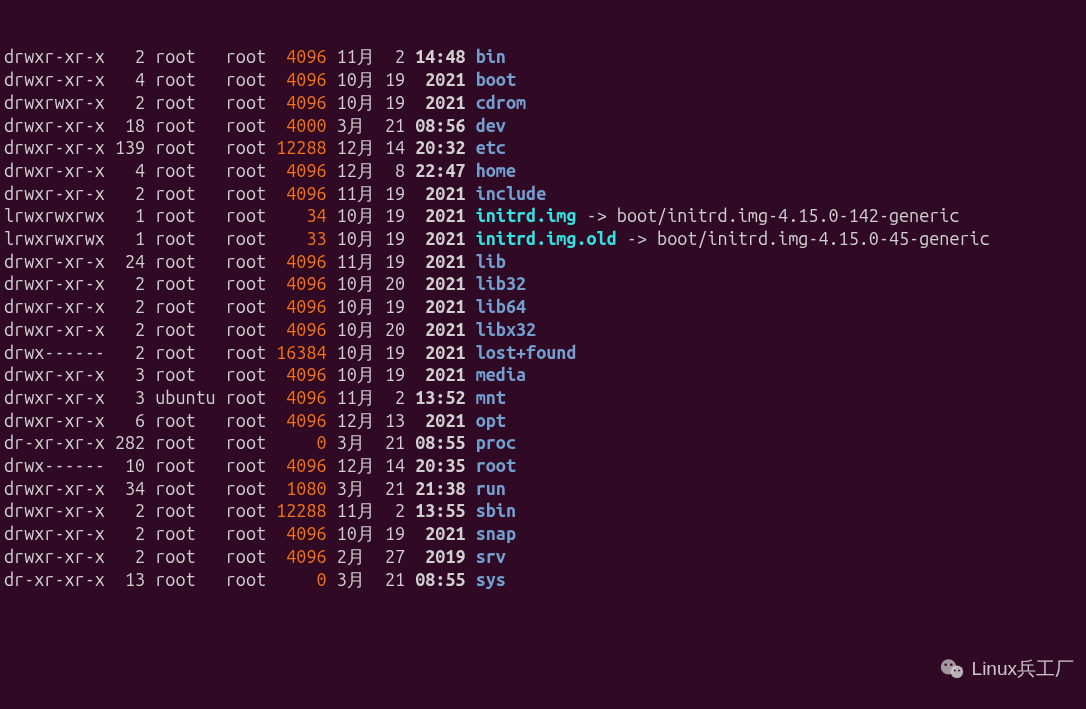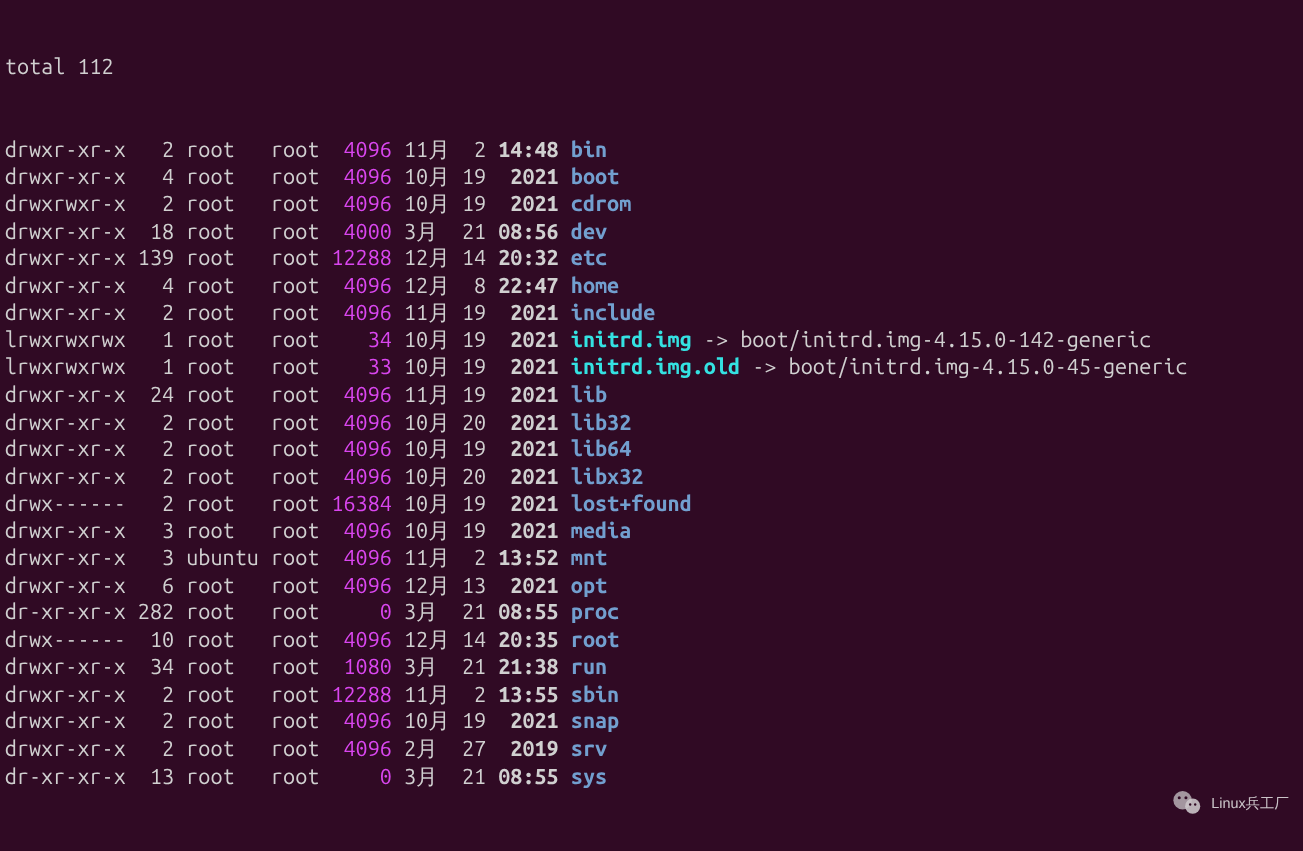--- a/index.html
+++ b/index.html
@@ -22,49 +22,48 @@
   .prompt-user { color: #8ae234; font-weight: bold; }
   .prompt-host { color: #8ae234; font-weight: bold; }
   .prompt-path { color: #729fcf; font-weight: bold; }
   .prompt-sep  { color: #d0d0d0; font-weight: bold;}
   .cmd { color: #ffffff; }
   .row span { white-space: pre; }
   .perm  { color: #d0d0d0; }
   .links { color: #d0d0d0; }
   .owner { color: #d0d0d0; }
   .group { color: #d0d0d0; }
-  .size  { color: #d946ef; }
+  .size  { color: #f97316; }
   .month { color: #d0d0d0; text-align: right; }
   .day   { color: #d0d0d0; }
   .time  { color: #d0d0d0; font-weight: bold; }
   .name-dir    { color: #729fcf; font-weight: bold; }
   .name-link   { color: #34e2e2; font-weight: bold; }
   .arrow  { color: #d0d0d0; }
   .target { color: #d0d0d0; }
   .total  { color: #d0d0d0; }
   .watermark {
     position: absolute;
     right: 12px;
     bottom: 26px;
     display: flex;
     align-items: center;
     gap: 6px;
     color: #e5e5e5;
     font-family: Arial, sans-serif;
-    font-size: 12px;
+    font-size: 19px;
     opacity: 0.85;
     pointer-events: none;
   }
   .watermark svg { width: 28px; height: 28px; }
 </style>
 </head>
 <body>
 
 <div class="terminal">
-  <div class="row total">total 112</div>
   <div id="listing"><div class="row"><span class="perm">drwxr-xr-x</span><span class="links">   2 </span><span class="owner">root   </span><span class="group">root </span><span class="size"> 4096 </span><span class="month">11月 </span><span class="day"> 2 </span><span class="time">14:48 </span><span class="name-dir">bin</span></div><div class="row"><span class="perm">drwxr-xr-x</span><span class="links">   4 </span><span class="owner">root   </span><span class="group">root </span><span class="size"> 4096 </span><span class="month">10月 </span><span class="day">19 </span><span class="time"> 2021 </span><span class="name-dir">boot</span></div><div class="row"><span class="perm">drwxrwxr-x</span><span class="links">   2 </span><span class="owner">root   </span><span class="group">root </span><span class="size"> 4096 </span><span class="month">10月 </span><span class="day">19 </span><span class="time"> 2021 </span><span class="name-dir">cdrom</span></div><div class="row"><span class="perm">drwxr-xr-x</span><span class="links">  18 </span><span class="owner">root   </span><span class="group">root </span><span class="size"> 4000 </span><span class="month">3月  </span><span class="day">21 </span><span class="time">08:56 </span><span class="name-dir">dev</span></div><div class="row"><span class="perm">drwxr-xr-x</span><span class="links"> 139 </span><span class="owner">root   </span><span class="group">root </span><span class="size">12288 </span><span class="month">12月 </span><span class="day">14 </span><span class="time">20:32 </span><span class="name-dir">etc</span></div><div class="row"><span class="perm">drwxr-xr-x</span><span class="links">   4 </span><span class="owner">root   </span><span class="group">root </span><span class="size"> 4096 </span><span class="month">12月 </span><span class="day"> 8 </span><span class="time">22:47 </span><span class="name-dir">home</span></div><div class="row"><span class="perm">drwxr-xr-x</span><span class="links">   2 </span><span class="owner">root   </span><span class="group">root </span><span class="size"> 4096 </span><span class="month">11月 </span><span class="day">19 </span><span class="time"> 2021 </span><span class="name-dir">include</span></div><div class="row"><span class="perm">lrwxrwxrwx</span><span class="links">   1 </span><span class="owner">root   </span><span class="group">root </span><span class="size">   34 </span><span class="month">10月 </span><span class="day">19 </span><span class="time"> 2021 </span><span class="name-link">initrd.img</span><span class="arrow"> -&gt; </span><span class="target">boot/initrd.img-4.15.0-142-generic</span></div><div class="row"><span class="perm">lrwxrwxrwx</span><span class="links">   1 </span><span class="owner">root   </span><span class="group">root </span><span class="size">   33 </span><span class="month">10月 </span><span class="day">19 </span><span class="time"> 2021 </span><span class="name-link">initrd.img.old</span><span class="arrow"> -&gt; </span><span class="target">boot/initrd.img-4.15.0-45-generic</span></div><div class="row"><span class="perm">drwxr-xr-x</span><span class="links">  24 </span><span class="owner">root   </span><span class="group">root </span><span class="size"> 4096 </span><span class="month">11月 </span><span class="day">19 </span><span class="time"> 2021 </span><span class="name-dir">lib</span></div><div class="row"><span class="perm">drwxr-xr-x</span><span class="links">   2 </span><span class="owner">root   </span><span class="group">root </span><span class="size"> 4096 </span><span class="month">10月 </span><span class="day">20 </span><span class="time"> 2021 </span><span class="name-dir">lib32</span></div><div class="row"><span class="perm">drwxr-xr-x</span><span class="links">   2 </span><span class="owner">root   </span><span class="group">root </span><span class="size"> 4096 </span><span class="month">10月 </span><span class="day">19 </span><span class="time"> 2021 </span><span class="name-dir">lib64</span></div><div class="row"><span class="perm">drwxr-xr-x</span><span class="links">   2 </span><span class="owner">root   </span><span class="group">root </span><span class="size"> 4096 </span><span class="month">10月 </span><span class="day">20 </span><span class="time"> 2021 </span><span class="name-dir">libx32</span></div><div class="row"><span class="perm">drwx------</span><span class="links">   2 </span><span class="owner">root   </span><span class="group">root </span><span class="size">16384 </span><span class="month">10月 </span><span class="day">19 </span><span class="time"> 2021 </span><span class="name-dir">lost+found</span></div><div class="row"><span class="perm">drwxr-xr-x</span><span class="links">   3 </span><span class="owner">root   </span><span class="group">root </span><span class="size"> 4096 </span><span class="month">10月 </span><span class="day">19 </span><span class="time"> 2021 </span><span class="name-dir">media</span></div><div class="row"><span class="perm">drwxr-xr-x</span><span class="links">   3 </span><span class="owner">ubuntu </span><span class="group">root </span><span class="size"> 4096 </span><span class="month">11月 </span><span class="day"> 2 </span><span class="time">13:52 </span><span class="name-dir">mnt</span></div><div class="row"><span class="perm">drwxr-xr-x</span><span class="links">   6 </span><span class="owner">root   </span><span class="group">root </span><span class="size"> 4096 </span><span class="month">12月 </span><span class="day">13 </span><span class="time"> 2021 </span><span class="name-dir">opt</span></div><div class="row"><span class="perm">dr-xr-xr-x</span><span class="links"> 282 </span><span class="owner">root   </span><span class="group">root </span><span class="size">    0 </span><span class="month">3月  </span><span class="day">21 </span><span class="time">08:55 </span><span class="name-dir">proc</span></div><div class="row"><span class="perm">drwx------</span><span class="links">  10 </span><span class="owner">root   </span><span class="group">root </span><span class="size"> 4096 </span><span class="month">12月 </span><span class="day">14 </span><span class="time">20:35 </span><span class="name-dir">root</span></div><div class="row"><span class="perm">drwxr-xr-x</span><span class="links">  34 </span><span class="owner">root   </span><span class="group">root </span><span class="size"> 1080 </span><span class="month">3月  </span><span class="day">21 </span><span class="time">21:38 </span><span class="name-dir">run</span></div><div class="row"><span class="perm">drwxr-xr-x</span><span class="links">   2 </span><span class="owner">root   </span><span class="group">root </span><span class="size">12288 </span><span class="month">11月 </span><span class="day"> 2 </span><span class="time">13:55 </span><span class="name-dir">sbin</span></div><div class="row"><span class="perm">drwxr-xr-x</span><span class="links">   2 </span><span class="owner">root   </span><span class="group">root </span><span class="size"> 4096 </span><span class="month">10月 </span><span class="day">19 </span><span class="time"> 2021 </span><span class="name-dir">snap</span></div><div class="row"><span class="perm">drwxr-xr-x</span><span class="links">   2 </span><span class="owner">root   </span><span class="group">root </span><span class="size"> 4096 </span><span class="month">2月  </span><span class="day">27 </span><span class="time"> 2019 </span><span class="name-dir">srv</span></div><div class="row"><span class="perm">dr-xr-xr-x</span><span class="links">  13 </span><span class="owner">root   </span><span class="group">root </span><span class="size">    0 </span><span class="month">3月  </span><span class="day">21 </span><span class="time">08:55 </span><span class="name-dir">sys</span></div></div>
 </div>
 
 <div class="watermark">
   <svg viewBox="0 0 40 40">
     <circle cx="15" cy="17" r="11" fill="#e5e5e5" opacity="0.75"></circle>
     <circle cx="27" cy="24" r="9" fill="#e5e5e5" opacity="0.9"></circle>
     <circle cx="11" cy="14" r="1.8" fill="#300a24"></circle>
     <circle cx="19" cy="14" r="1.8" fill="#300a24"></circle>
     <circle cx="24" cy="22" r="1.4" fill="#300a24"></circle>

